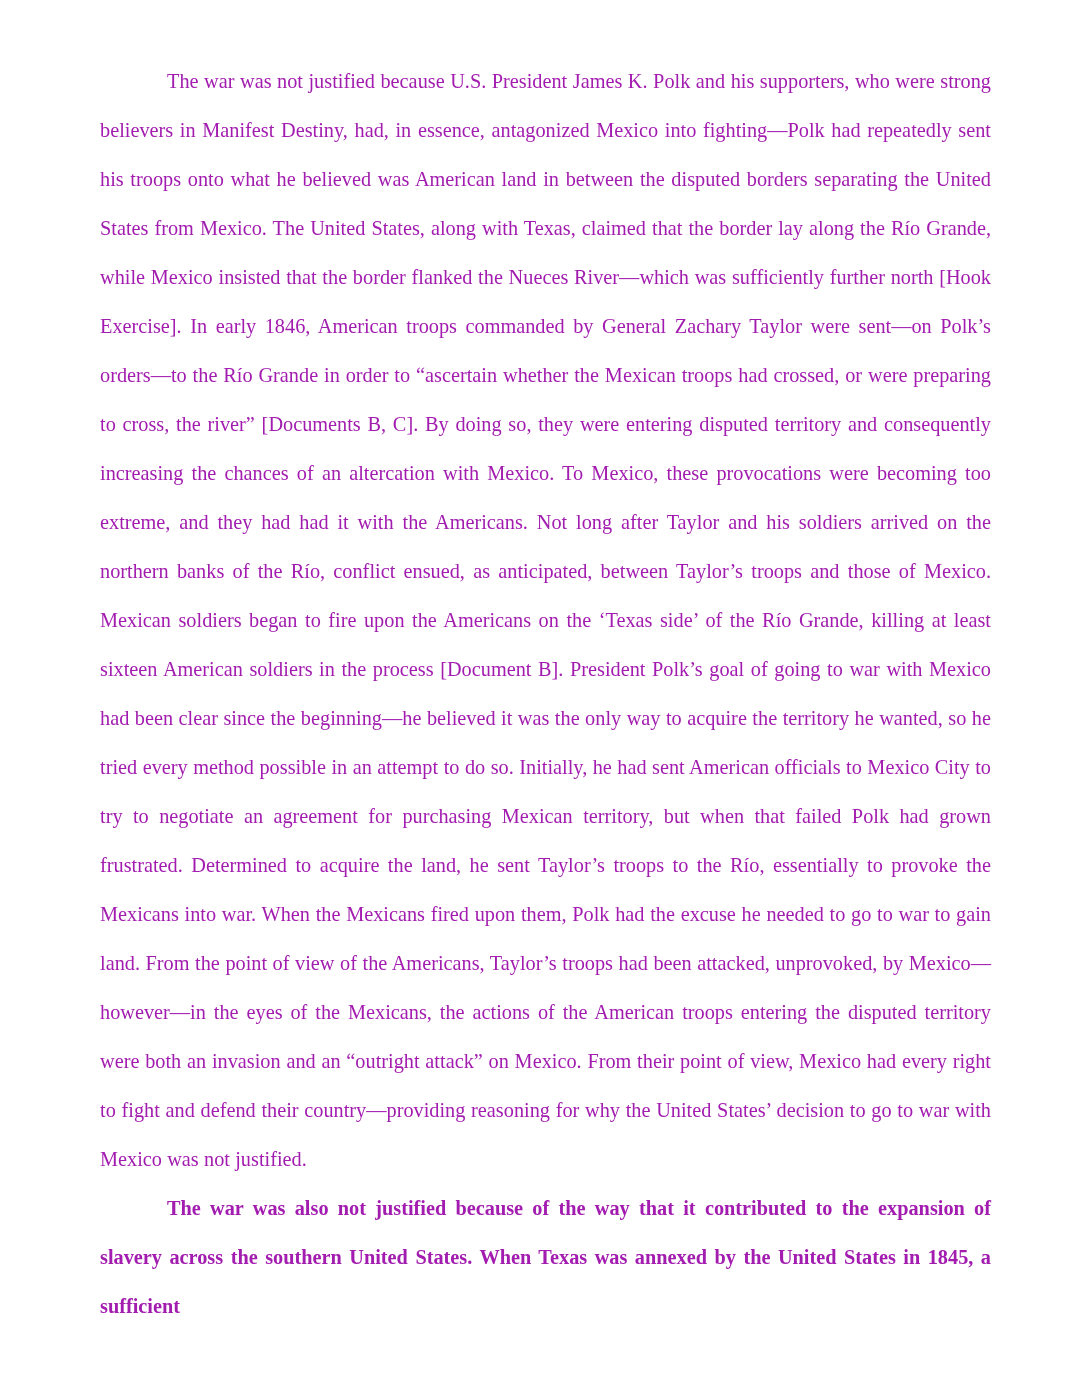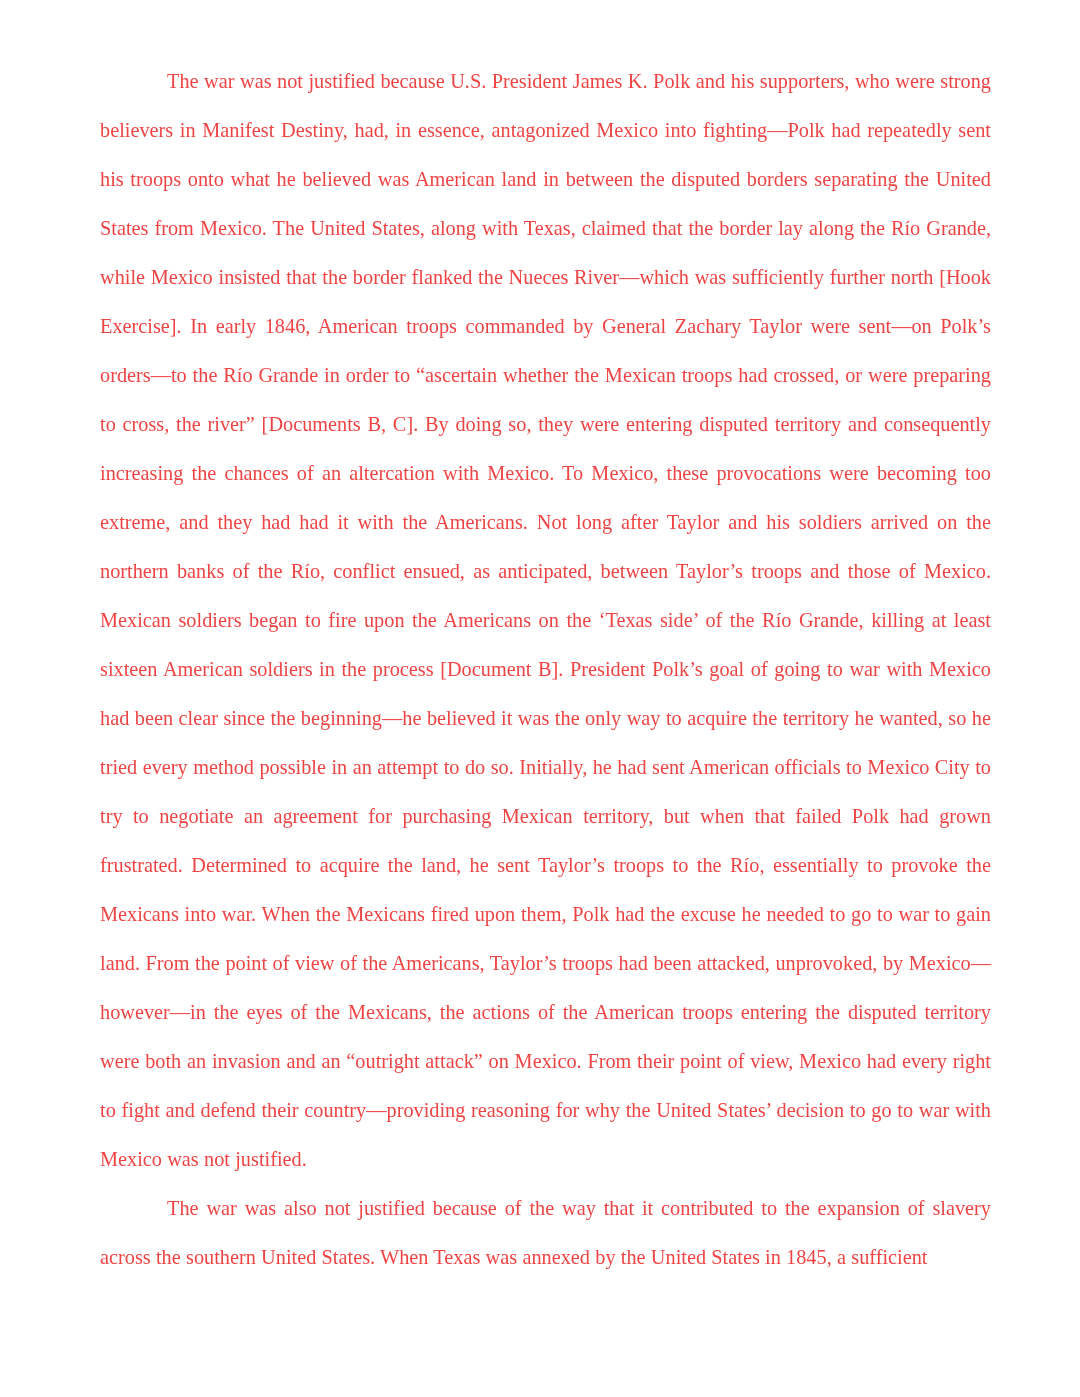--- a/index.html
+++ b/index.html
@@ -25,30 +25,31 @@
     position: absolute;
     left: 100px;
     top: 57px;
     width: 891px;
   }
   .para {
     margin: 0;
     padding: 0;
     font-size: 20.3px;
     line-height: 49px;
-    color: #ef4444;
+    color: #a21caf;
     text-align: justify;
     text-justify: inter-word;
     text-indent: 67px;
     -webkit-font-smoothing: antialiased;
     hyphens: none;
     word-spacing: 0.2px;
   }
   .para + .para {
     margin-top: 0;
+    font-weight: bold;
   }
 </style>
 </head>
 <body>
 
 <div class="page">
   <div class="text-column">
     <p class="para">The war was not justified because U.S. President James K. Polk and his supporters, who were strong believers in Manifest Destiny, had, in essence, antagonized Mexico into fighting—Polk had repeatedly sent his troops onto what he believed was American land in between the disputed borders separating the United States from Mexico. The United States, along with Texas, claimed that the border lay along the Río Grande, while Mexico insisted that the border flanked the Nueces River—which was sufficiently further north [Hook Exercise]. In early 1846, American troops commanded by General Zachary Taylor were sent—on Polk’s orders—to the Río Grande in order to “ascertain whether the Mexican troops had crossed, or were preparing to cross, the river” [Documents B, C]. By doing so, they were entering disputed territory and consequently increasing the chances of an altercation with Mexico. To Mexico, these provocations were becoming too extreme, and they had had it with the Americans. Not long after Taylor and his soldiers arrived on the northern banks of the Río, conflict ensued, as anticipated, between Taylor’s troops and those of Mexico. Mexican soldiers began to fire upon the Americans on the ‘Texas side’ of the Río Grande, killing at least sixteen American soldiers in the process [Document B]. President Polk’s goal of going to war with Mexico had been clear since the beginning—he believed it was the only way to acquire the territory he wanted, so he tried every method possible in an attempt to do so. Initially, he had sent American officials to Mexico City to try to negotiate an agreement for purchasing Mexican territory, but when that failed Polk had grown frustrated. Determined to acquire the land, he sent Taylor’s troops to the Río, essentially to provoke the Mexicans into war. When the Mexicans fired upon them, Polk had the excuse he needed to go to war to gain land. From the point of view of the Americans, Taylor’s troops had been attacked, unprovoked, by Mexico—however—in the eyes of the Mexicans, the actions of the American troops entering the disputed territory were both an invasion and an “outright attack” on Mexico. From their point of view, Mexico had every right to fight and defend their country—providing reasoning for why the United States’ decision to go to war with Mexico was not justified.</p>
     <p class="para">The war was also not justified because of the way that it contributed to the expansion of slavery across the southern United States. When Texas was annexed by the United States in 1845, a sufficient</p>
   </div>

